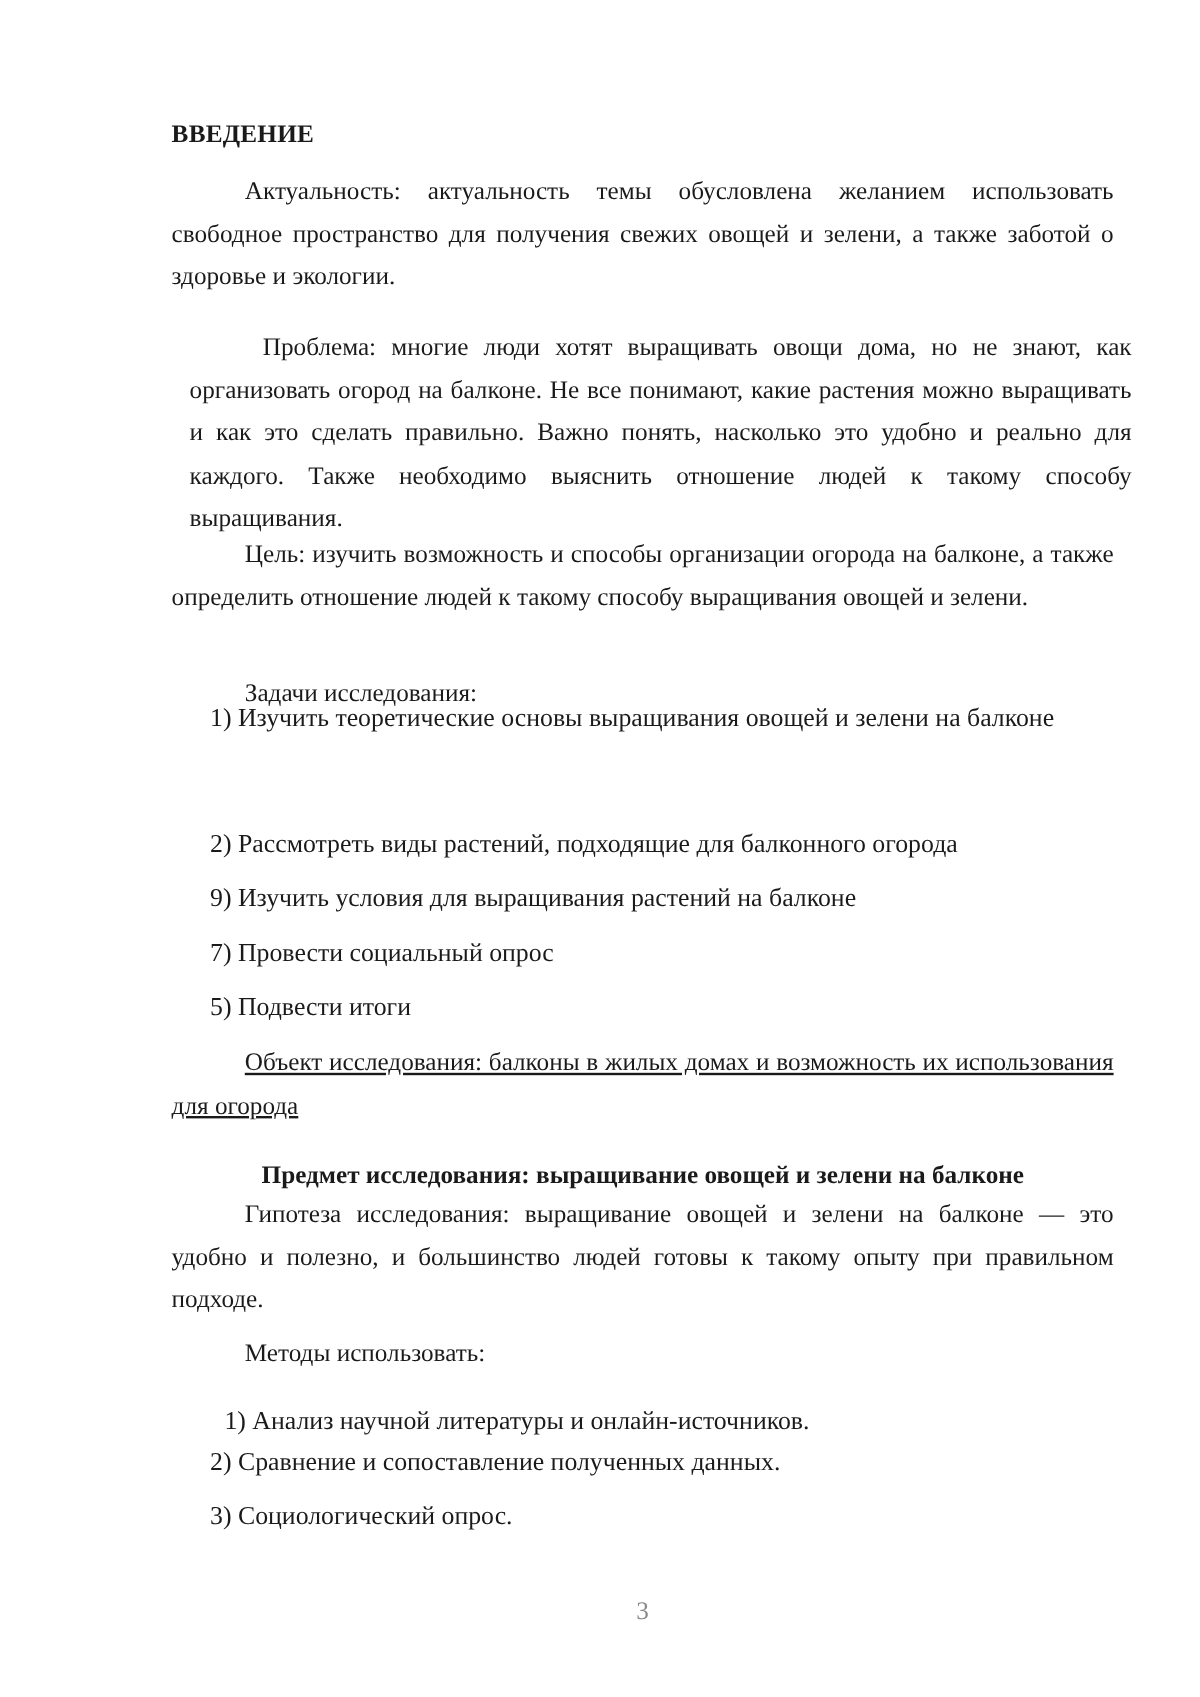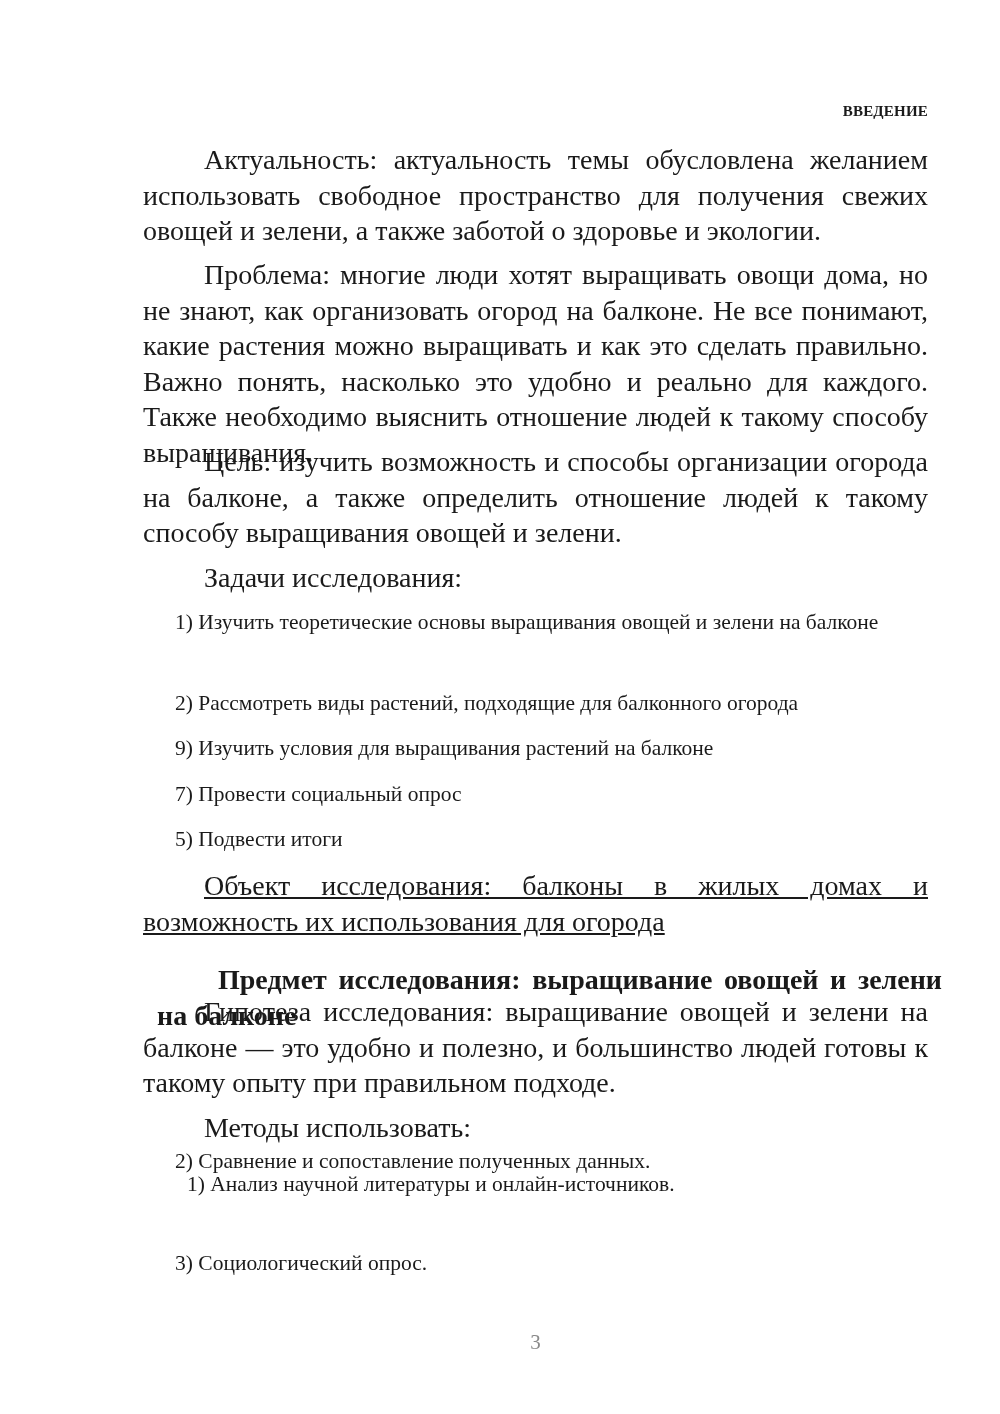--- a/index.html
+++ b/index.html
@@ -19,31 +19,31 @@
       position: absolute;
       left: 143px;
       top: 0;
       width: 785px;
     }
     .title {
       position: absolute;
       top: 96px;
       left: 0;
       width: 785px;
-      text-align: right;
+      text-align: left;
       font-weight: bold;
-      font-size: 15px;
+      font-size: 21px;
       line-height: 30px;
       letter-spacing: 0.2px;
     }
     .para {
       position: absolute;
       left: 0;
       width: 785px;
-      font-size: 28px;
+      font-size: 21px;
       line-height: 35.5px;
       text-align: justify;
       text-align-last: left;
     }
     .indent {
       text-indent: 61px;
     }
     .list-item {
       position: absolute;
       left: 0;
@@ -66,39 +66,39 @@
   </style>
 </head>
 <body>
 
 <div class="page">
 
   <div class="title">ВВЕДЕНИЕ</div>
 
   <p class="para indent" style="top:142px; margin:0;">Актуальность: актуальность темы обусловлена желанием использовать свободное пространство для получения свежих овощей и зелени, а также заботой о здоровье и экологии.</p>
 
-  <p class="para indent" style="top:257px; margin:0;">Проблема: многие люди хотят выращивать овощи дома, но не знают, как организовать огород на балконе. Не все понимают, какие растения можно выращивать и как это сделать правильно. Важно понять, насколько это удобно и реально для каждого. Также необходимо выяснить отношение людей к такому способу выращивания.</p>
+  <p class="para indent" style="top:257px; margin:15px;">Проблема: многие люди хотят выращивать овощи дома, но не знают, как организовать огород на балконе. Не все понимают, какие растения можно выращивать и как это сделать правильно. Важно понять, насколько это удобно и реально для каждого. Также необходимо выяснить отношение людей к такому способу выращивания.</p>
 
   <p class="para indent" style="top:444px; margin:0;">Цель: изучить возможность и способы организации огорода на балконе, а также определить отношение людей к такому способу выращивания овощей и зелени.</p>
 
   <p class="para indent" style="top:560px; margin:0;">Задачи исследования:</p>
 
-  <p class="list-item" style="top:605px; margin:0;">1) Изучить теоретические основы выращивания овощей и зелени на балконе</p>
+  <p class="list-item" style="top:581px; margin:0;">1) Изучить теоретические основы выращивания овощей и зелени на балконе</p>
   <p class="list-item" style="top:686px; margin:0;">2) Рассмотреть виды растений, подходящие для балконного огорода</p>
   <p class="list-item" style="top:731px; margin:0;">9) Изучить условия для выращивания растений на балконе</p>
   <p class="list-item" style="top:777px; margin:0;">7) Провести социальный опрос</p>
   <p class="list-item" style="top:822px; margin:0;">5) Подвести итоги</p>
 
   <p class="para indent" style="top:868px; margin:0;text-decoration:underline;">Объект исследования: балконы в жилых домах и возможность их использования для огорода</p>
 
   <p class="para indent" style="top:948px; margin:14px;font-weight:bold;">Предмет исследования: выращивание овощей и зелени на балконе</p>
 
   <p class="para indent" style="top:994px; margin:0;">Гипотеза исследования: выращивание овощей и зелени на балконе — это удобно и полезно, и большинство людей готовы к такому опыту при правильном подходе.</p>
 
   <p class="para indent" style="top:1110px; margin:0;">Методы использовать:</p>
 
   <p class="list-item" style="top:1155px; margin:12px;">1) Анализ научной литературы и онлайн-источников.</p>
-  <p class="list-item" style="top:1144px; margin:0;">2) Сравнение и сопоставление полученных данных.</p>
+  <p class="list-item" style="top:1201px; margin:0;">2) Сравнение и сопоставление полученных данных.</p>
   <p class="list-item" style="top:1246px; margin:0;">3) Социологический опрос.</p>
 
   <div class="page-number">3</div>
 
 </div>
 
 </body></html>

